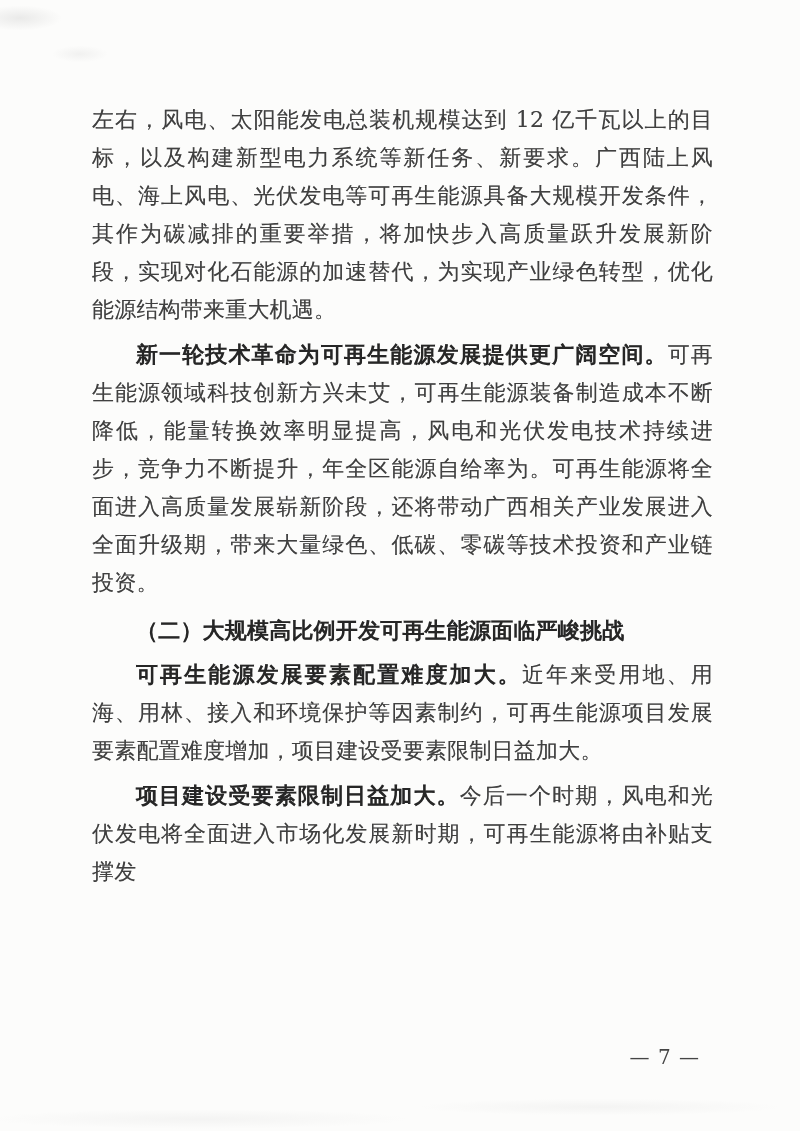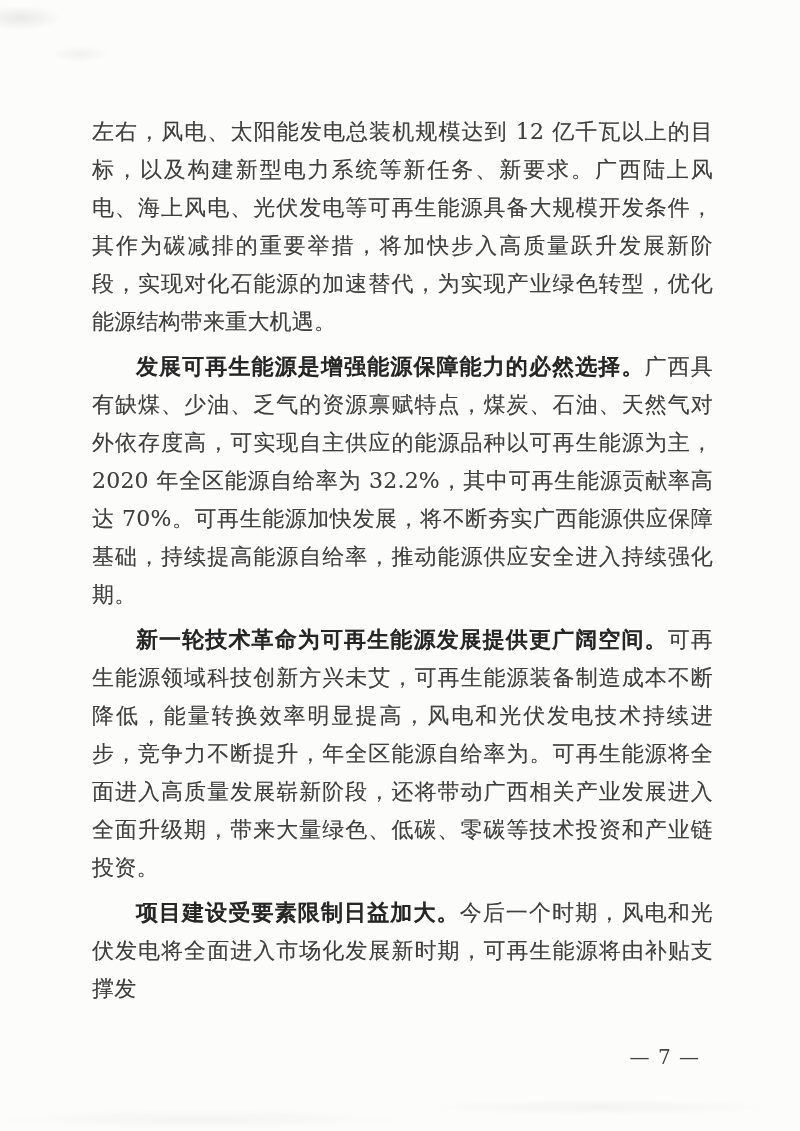--- a/index.html
+++ b/index.html
@@ -43,21 +43,21 @@
     margin: 6px 0 0 0;
     font-size: 22px;
     line-height: 38px;
     color: var(--text-color, #404040);
     text-align: justify;
     text-justify: inter-ideograph;
     text-indent: 2em;
     letter-spacing: 0.2px;
     text-shadow: 0 0 0.5px rgba(70,70,70,0.45);
   }
-  .para:first-child { margin-top: 12px; }
+  .para:first-child { margin-top: 0; }
   .para.no-indent { text-indent: 0; }
   .para.heading {
     margin-top: 9px;
     margin-bottom: 2px;
     font-weight: 700;
     color: var(--bold-color, #262626);
   }
   .run { font-weight: inherit; }
   .run.bold {
     font-weight: 700;
@@ -75,21 +75,22 @@
 </style>
 </head>
 <body>
 
 <div class="page" style="background: rgb(252, 252, 251);">
   <div class="noise noise-tl"></div>
   <div class="noise noise-bottom"></div>
 
   <div class="doc-body">
       <p class="para no-indent"><span class="run">左右，风电、太阳能发电总装机规模达到 12 亿千瓦以上的目标，以及构建新型电力系统等新任务、新要求。广西陆上风电、海上风电、光伏发电等可再生能源具备大规模开发条件，其作为碳减排的重要举措，将加快步入高质量跃升发展新阶段，实现对化石能源的加速替代，为实现产业绿色转型，优化能源结构带来重大机遇。</span></p>
-      <p class="para"><span class="run bold">发展可再生能源是增强能源保障能力的必然选择。</span><span class="run">广西具有缺煤、少油、乏气的资源禀赋特点，煤炭、石油、天然气对外依存度高，可实现自主供应的能源品种以可再生能源为主，2020 年全区能源自给率为 32.2%，其中可再生能源贡献率高达 70%。可再生能源加快发展，将不断夯实广西能源供应保障基础，持续提高能源自给率，推动能源供应安全进入持续强化期。</span></p>
       <p class="para"><span class="run bold">新一轮技术革命为可再生能源发展提供更广阔空间。</span><span class="run">可再生能源领域科技创新方兴未艾，可再生能源装备制造成本不断降低，能量转换效率明显提高，风电和光伏发电技术持续进步，竞争力不断提升，年全区能源自给率为。可再生能源将全面进入高质量发展崭新阶段，还将带动广西相关产业发展进入全面升级期，带来大量绿色、低碳、零碳等技术投资和产业链投资。</span></p>
+      <p class="para heading"><span class="run bold">（二）大规模高比例开发可再生能源面临严峻挑战</span></p>
+      <p class="para"><span class="run bold">可再生能源发展要素配置难度加大。</span><span class="run">近年来受用地、用海、用林、接入和环境保护等因素制约，可再生能源项目发展要素配置难度增加，项目建设受要素限制日益加大。</span></p>
       <p class="para"><span class="run bold">项目建设受要素限制日益加大。</span><span class="run">今后一个时期，风电和光伏发电将全面进入市场化发展新时期，可再生能源将由补贴支撑发</span></p>
     </div>
 
   <div class="footer">
     <span>— 7 —</span>
   </div>
 </div>
 
 </body></html>

